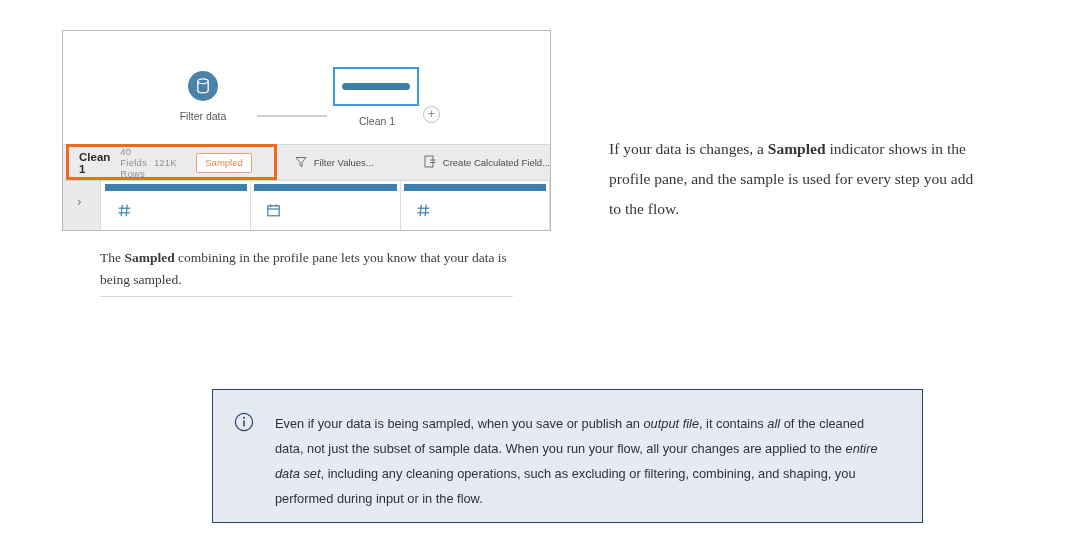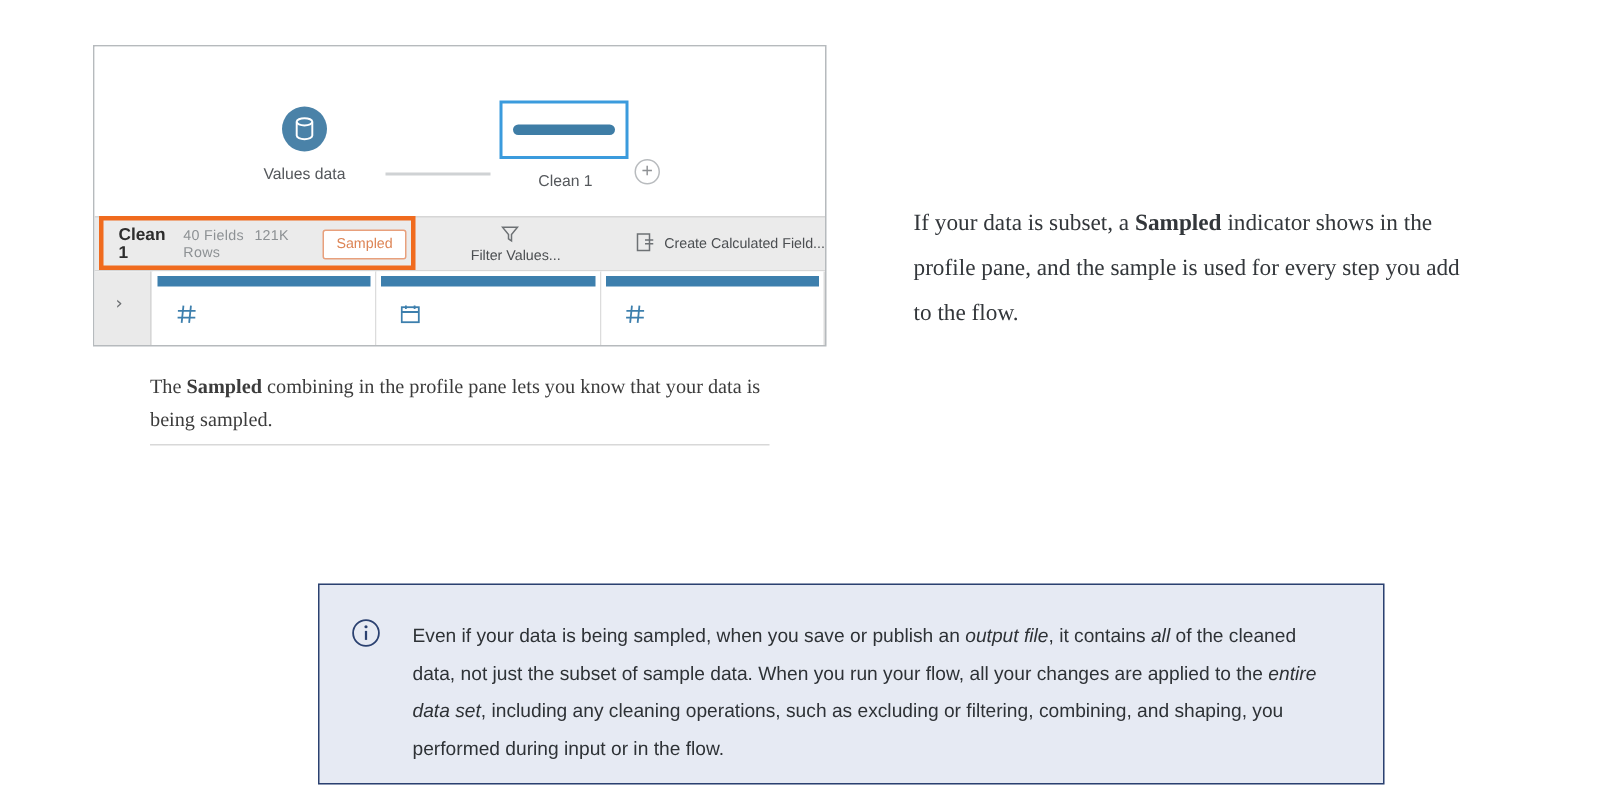--- a/index.html
+++ b/index.html
@@ -154,21 +154,21 @@
     white-space: nowrap;
   }
   .toolbar-action {
     display: flex;
     align-items: center;
     font-size: 9.5px;
     color: #4b4e51;
     white-space: nowrap;
   }
   .toolbar-action .ti { margin-right: 7px; display:block; }
-  .act-filter { margin-left: 43px; flex-direction: column; }
+  .act-filter { margin-left: 43px; }
   .act-calc { margin-left: 50px; justify-content: space-between; }
 
   
   .orange-highlight {
     position: absolute;
     left: 3px;
     top: 113px;
     width: 211px;
     height: 36px;
     border: 3px solid #f06b1e;
@@ -296,21 +296,21 @@
 
     <div class="flow-pane">
 
       <div class="flow-node-input">
         <div class="db-circle">
           <svg width="14" height="16" viewBox="0 0 14 16" aria-hidden="true">
             <ellipse cx="7" cy="3.2" rx="5.2" ry="2.4" fill="none" stroke="#ffffff" stroke-width="1.3"></ellipse>
             <path d="M1.8 3.2 V12.4 C1.8 13.7 4.1 14.8 7 14.8 C9.9 14.8 12.2 13.7 12.2 12.4 V3.2" fill="none" stroke="#ffffff" stroke-width="1.3"></path>
           </svg>
         </div>
-        <div class="node-label">Values data</div>
+        <div class="node-label">Filter data</div>
       </div>
 
       <div class="flow-connector"></div>
 
       <div class="flow-node-clean">
         <div class="clean-box">
           <div class="clean-bar"></div>
         </div>
         <div class="node-label">Clean 1</div>
       </div>
@@ -394,21 +394,21 @@
     <div class="orange-highlight"></div>
   </div>
 </div>
 
 <div class="caption">
   <span>The </span><b>Sampled</b><span> combining in the profile pane lets you know that your data is being sampled.</span>
 </div>
 <div class="caption-rule"></div>
 
 <div class="body-para">
-  <span>If your data is subset, a </span><b>Sampled</b><span> indicator shows in the profile pane, and the sample is used for every step you add to the flow.</span>
+  <span>If your data is changes, a </span><b>Sampled</b><span> indicator shows in the profile pane, and the sample is used for every step you add to the flow.</span>
 </div>
 
 <div class="callout">
   <div class="callout-icon">
     <svg width="20" height="20" viewBox="0 0 20 20" aria-hidden="true">
       <circle cx="10" cy="10" r="8.6" fill="none" stroke="#2b4170" stroke-width="1.2"></circle>
       <circle cx="10" cy="5.8" r="1.05" fill="#2b4170"></circle>
       <line x1="10" y1="8.6" x2="10" y2="14.6" stroke="#2b4170" stroke-width="1.5"></line>
     </svg>
   </div>

